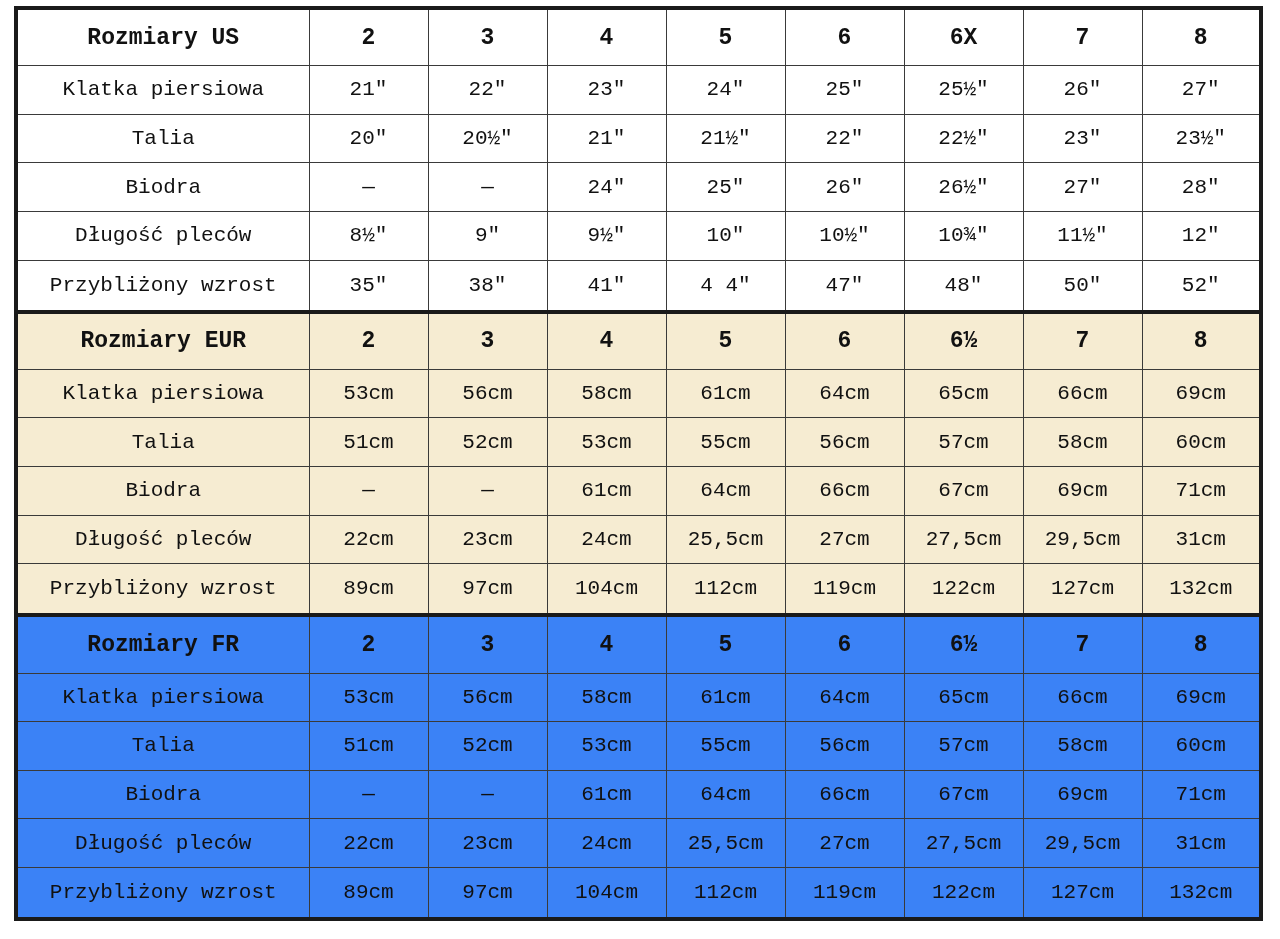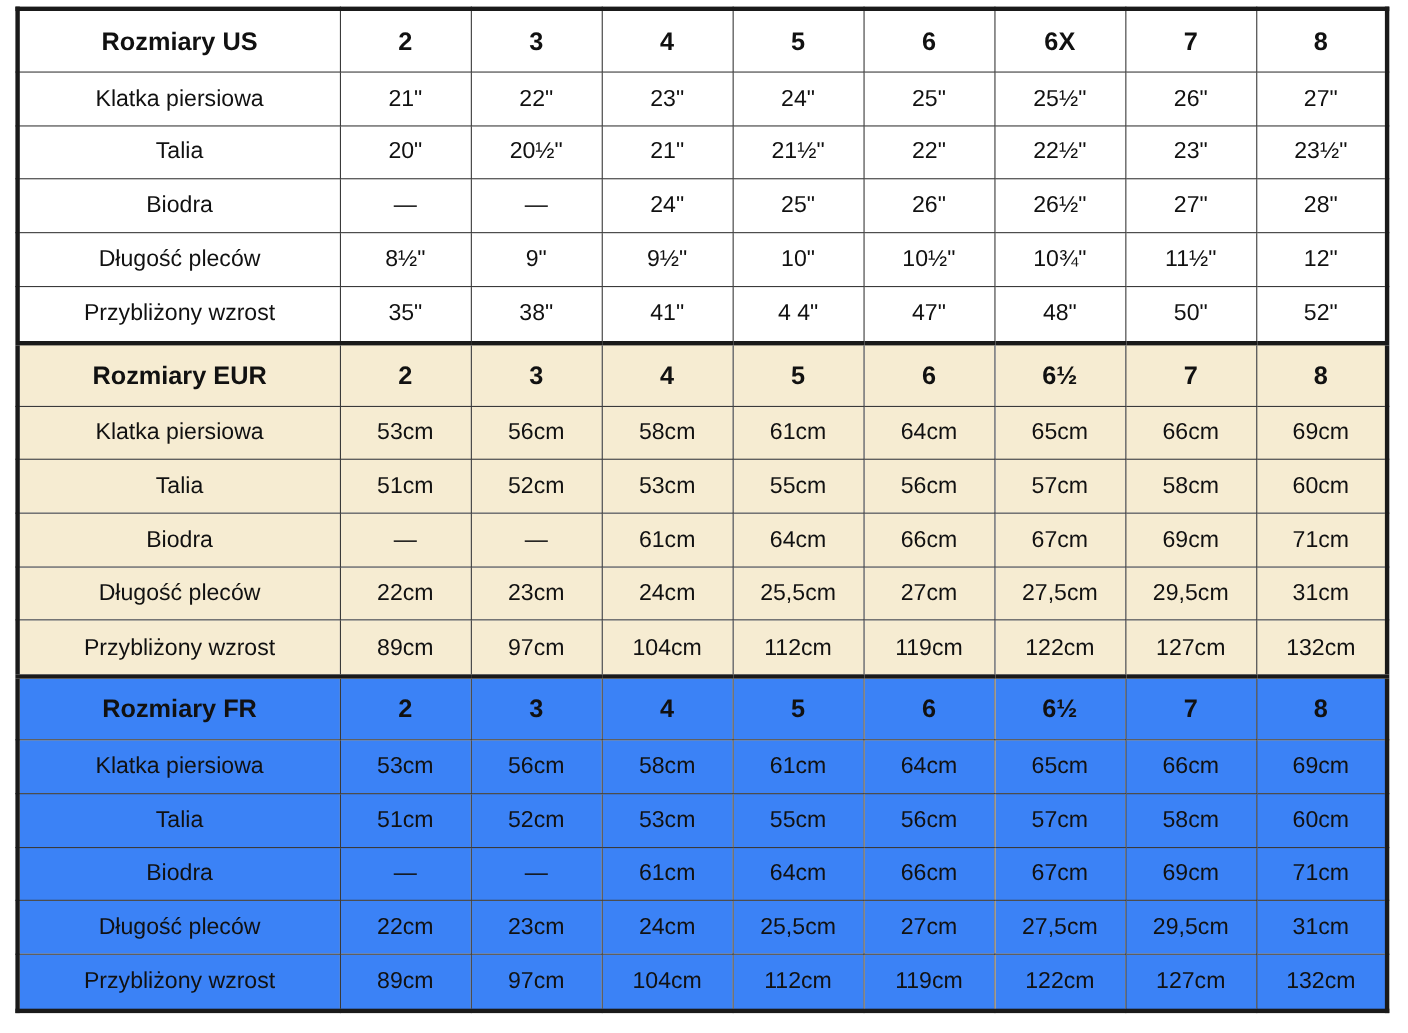--- a/index.html
+++ b/index.html
@@ -14,20 +14,21 @@
     overflow: hidden;
   }
 
   #chart-wrap {
     position: absolute;
     left: 14px;
     top: 6px;
     width: 1246px;
     height: 915px;
     box-sizing: border-box;
+    font-family: Liberation Mono, monospace;
   }
 
   table.size-table {
     width: 100%;
     height: 100%;
     border-collapse: collapse;
     table-layout: fixed;
     border: 4px solid #1a1a1a;
     box-sizing: border-box;
   }

